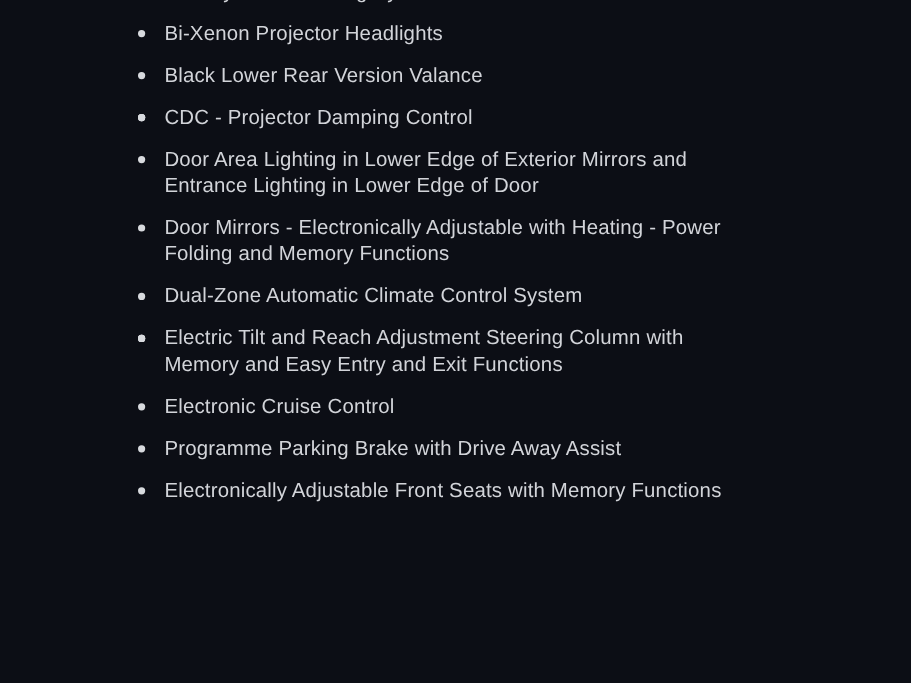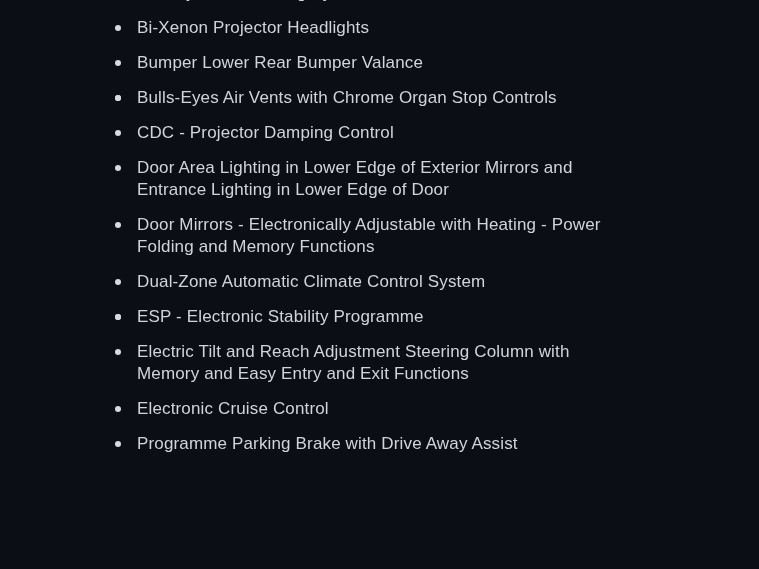--- a/index.html
+++ b/index.html
@@ -45,29 +45,30 @@
     background: #d8dade;
   }
 </style>
 </head>
 <body>
 
 <div class="features-viewport">
   <ul class="features-list">
       <li><span>Bentley GPS Tracking System Version</span></li>
       <li><span class="bullet"></span><span>Bi-Xenon Projector Headlights</span></li>
-      <li><span class="bullet"></span><span>Bumper Lower Rear Bumper Valance</span></li>
+      <li><span class="bullet"></span><span>Black Lower Rear Version Valance</span></li>
       <li><span class="bullet"></span></li>
-      <li><span class="bullet"></span><span>Bulls-Eyes Air Vents with Chrome Organ Stop Controls</span></li>
+      <li><span class="bullet"></span></li>
       <li><span class="bullet"></span><span>CDC - Projector Damping Control</span></li>
       <li><span class="bullet"></span><span>Door Area Lighting in Lower Edge of Exterior Mirrors and
 Entrance Lighting in Lower Edge of Door</span></li>
       <li><span class="bullet"></span><span>Door Mirrors - Electronically Adjustable with Heating - Power
 Folding and Memory Functions</span></li>
       <li><span class="bullet"></span><span>Dual-Zone Automatic Climate Control System</span></li>
       <li><span class="bullet"></span></li>
-      <li><span class="bullet"></span><span>ESP - Electronic Stability Programme</span></li>
+      <li><span class="bullet"></span></li>
       <li><span class="bullet"></span><span>Electric Tilt and Reach Adjustment Steering Column with
 Memory and Easy Entry and Exit Functions</span></li>
       <li><span class="bullet"></span><span>Electronic Cruise Control</span></li>
       <li><span class="bullet"></span><span>Programme Parking Brake with Drive Away Assist</span></li>
+      <li><span class="bullet"></span><span>Electronically Adjustable Front Seats with Memory Functions</span></li>
     </ul>
 </div>
 
 </body></html>

